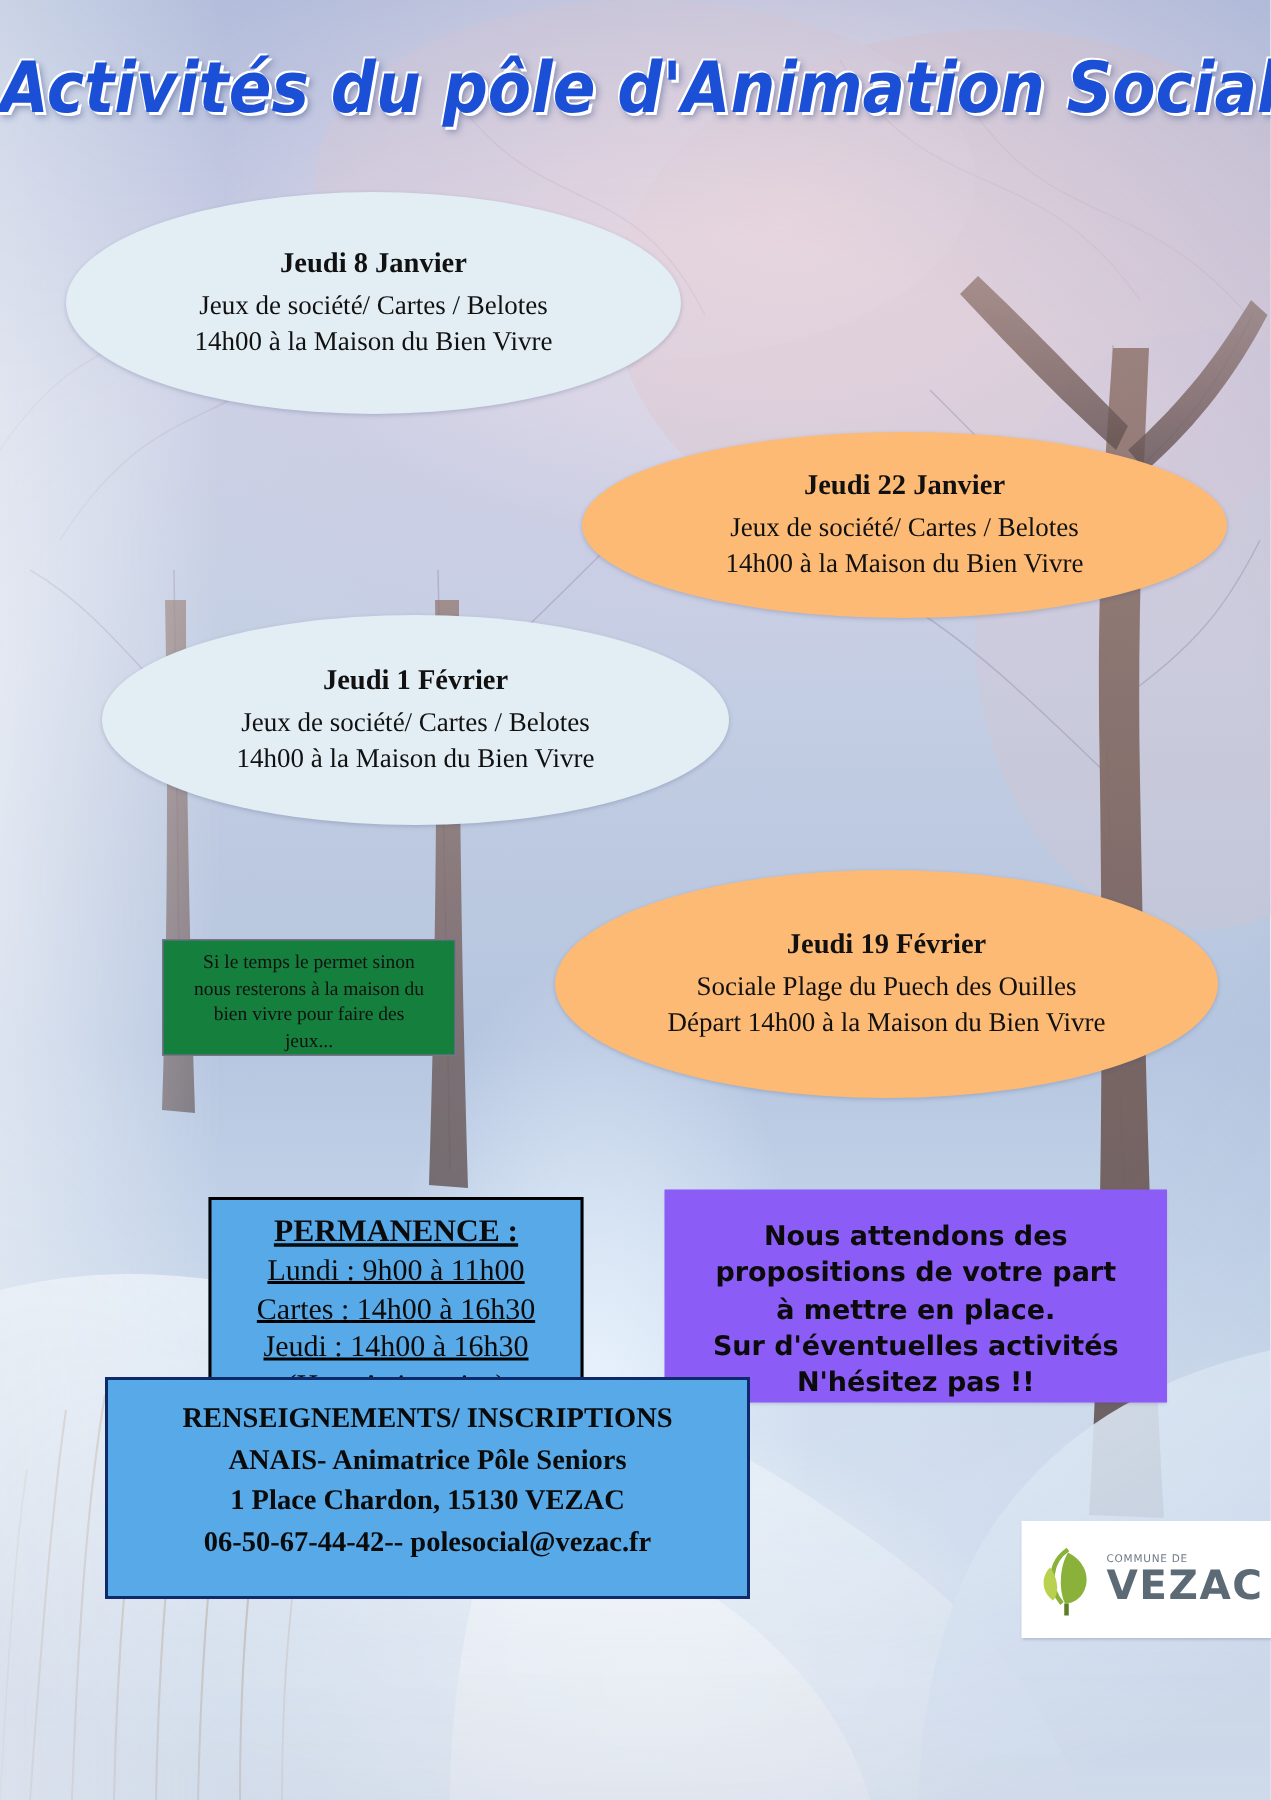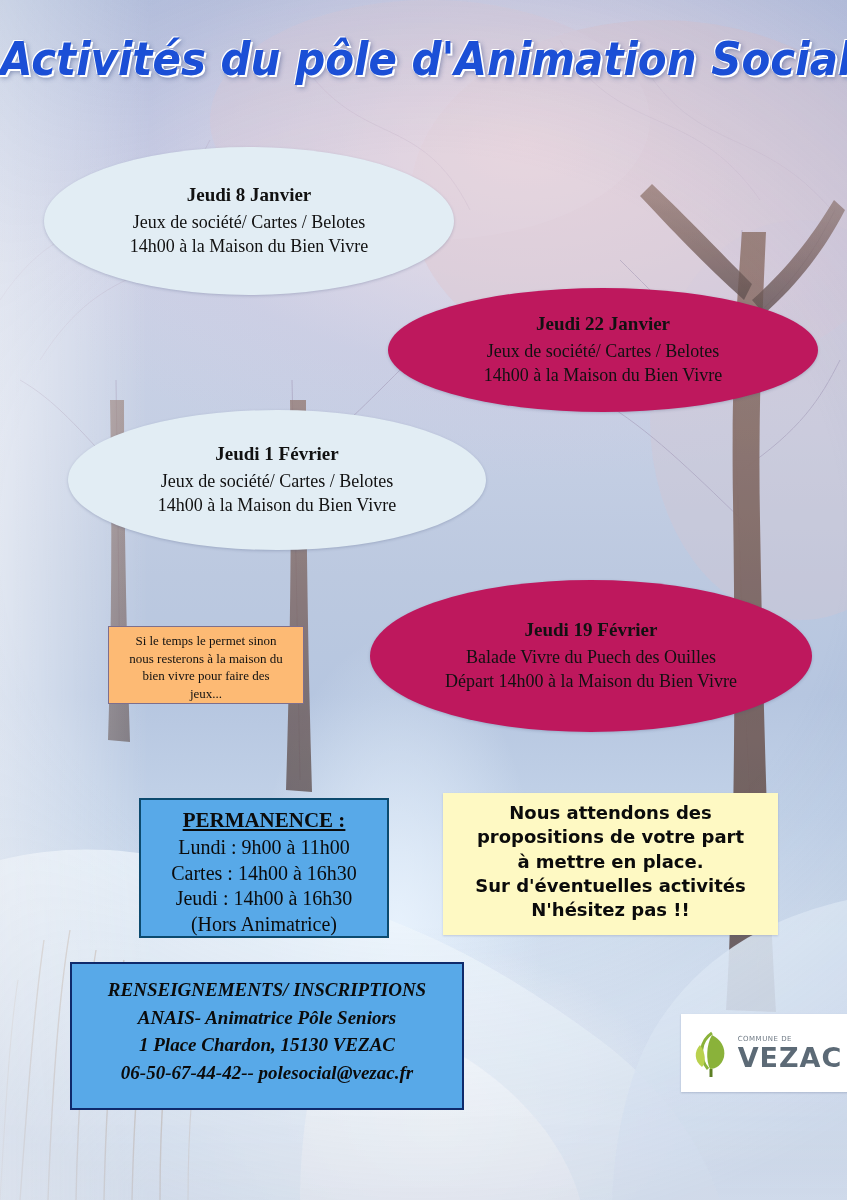--- a/index.html
+++ b/index.html
@@ -96,63 +96,64 @@
     font-size: 19px;
     color: #111;
     margin-bottom: 5px;
   }
   .ellipse .line {
     font-size: 18px;
     color: #111;
     line-height: 1.28;
   }
   .e-blue { background: #e2edf4; }
-  .e-purple { background: #be185d; }
+  .e-purple { background: #fdba74; }
 
   
   .note {
     position: absolute;
-    background: #fdba74;
+    background: #15803d;
     border: 1px solid #7d6f8d;
     text-align: center;
     font-size: 13px;
     line-height: 1.35;
     color: #111;
     padding: 5px 6px;
     box-sizing: border-box;
   }
 
   
   .perm {
     position: absolute;
     background: #58a9e8;
-    border: 2px solid #0c4a6e;
+    border: 2px solid #000000;
     text-align: center;
     padding: 8px 10px 10px;
     box-sizing: border-box;
+    text-decoration: underline;
   }
   .perm .perm-title {
     font-weight: bold;
     font-size: 21px;
     text-decoration: underline;
     color: #0b0b0b;
     margin-bottom: 2px;
   }
   .perm .perm-line {
     font-size: 20px;
     color: #0b0b0b;
     line-height: 1.28;
   }
 
   
   .props {
     position: absolute;
-    background: #fef9c3;
-    text-align: center;
-    padding: 8px 8px;
+    background: #8b5cf6;
+    text-align: center;
+    padding: 20px 8px;
     box-sizing: border-box;
     font-family: "DejaVu Sans", sans-serif;
     box-shadow: 0 1px 2px rgba(60,70,110,0.2);
   }
   .props .p-line {
     font-weight: bold;
     font-size: 18px;
     color: #0b0b0b;
     line-height: 1.35;
   }
@@ -280,41 +281,41 @@
     </g>
 
     <rect x="0" y="1080" width="847" height="120" fill="url(#snowG)" opacity="0.35"></rect>
   </svg>
 
   <div class="frost-left"></div>
   <div class="bg-vignette"></div>
 
   <div class="title">Activités du pôle d'Animation Sociale</div>
 
-  <div class="ellipse e-blue" style="left:44px; top:147px; width:410px; height:148px;">
+  <div class="ellipse e-blue" style="left:44px; top:128px; width:410px; height:148px;">
     <div class="head">Jeudi 8 Janvier</div>
     <div class="line">Jeux de société/ Cartes / Belotes</div>
     <div class="line">14h00 à la Maison du Bien Vivre</div>
   </div>
 
   <div class="ellipse e-purple" style="left:388px; top:288px; width:430px; height:124px;">
     <div class="head">Jeudi 22 Janvier</div>
     <div class="line">Jeux de société/ Cartes / Belotes</div>
     <div class="line">14h00 à la Maison du Bien Vivre</div>
   </div>
 
   <div class="ellipse e-blue" style="left:68px; top:410px; width:418px; height:140px;">
     <div class="head">Jeudi 1 Février</div>
     <div class="line">Jeux de société/ Cartes / Belotes</div>
     <div class="line">14h00 à la Maison du Bien Vivre</div>
   </div>
 
   <div class="ellipse e-purple" style="left:370px; top:580px; width:442px; height:152px;">
     <div class="head">Jeudi 19 Février</div>
-    <div class="line">Balade Vivre du Puech des Ouilles</div>
+    <div class="line">Sociale Plage du Puech des Ouilles</div>
     <div class="line">Départ 14h00 à la Maison du Bien Vivre</div>
   </div>
 
   <div class="note" style="left:108px; top:626px; width:196px; height:78px;">
     <div>Si le temps le permet sinon</div>
     <div>nous resterons à la maison du</div>
     <div>bien vivre pour faire des</div>
     <div>jeux...</div>
   </div>
 
@@ -327,21 +328,21 @@
   </div>
 
   <div class="props" style="left:443px; top:793px; width:335px; height:142px;">
     <div class="p-line">Nous attendons des</div>
     <div class="p-line">propositions de votre part</div>
     <div class="p-line">à mettre en place.</div>
     <div class="p-line">Sur d'éventuelles activités</div>
     <div class="p-line">N'hésitez pas !!</div>
   </div>
 
-  <div class="contact" style="left:70px; top:962px; width:394px; height:148px;font-style:italic;">
+  <div class="contact" style="left:70px; top:918px; width:430px; height:148px;">
     <div class="c-line">RENSEIGNEMENTS/ INSCRIPTIONS</div>
     <div class="c-line">ANAIS- Animatrice Pôle Seniors</div>
     <div class="c-line">1 Place Chardon, 15130 VEZAC</div>
     <div class="c-line">06-50-67-44-42-- polesocial@vezac.fr</div>
   </div>
 
   <div class="logo" style="left:637px; top:1014px; width:170px; height:78px;margin-left:44px;">
     <div class="logo-inner">
       <svg width="44" height="52" viewBox="0 0 44 52">
         <path d="M22 6 C 10 14, 8 30, 18 42" fill="none" stroke="#8ab23a" stroke-width="3"></path>

